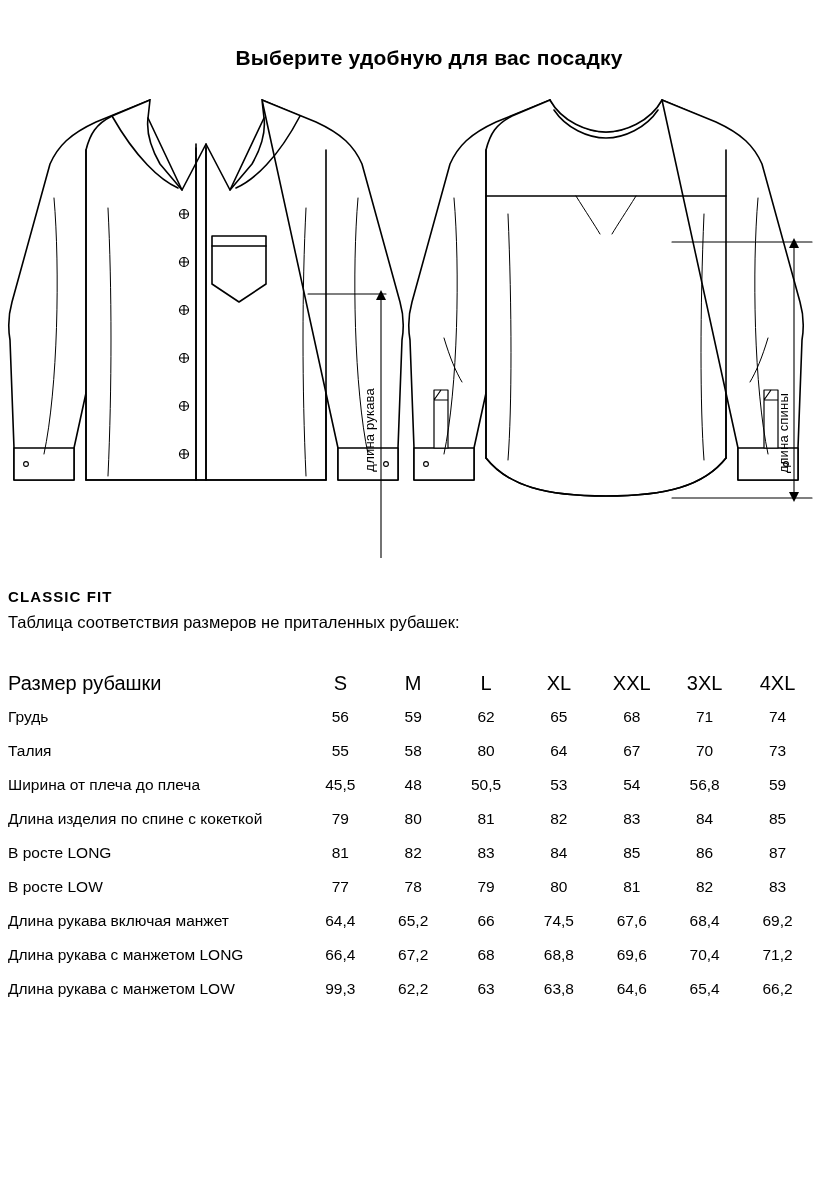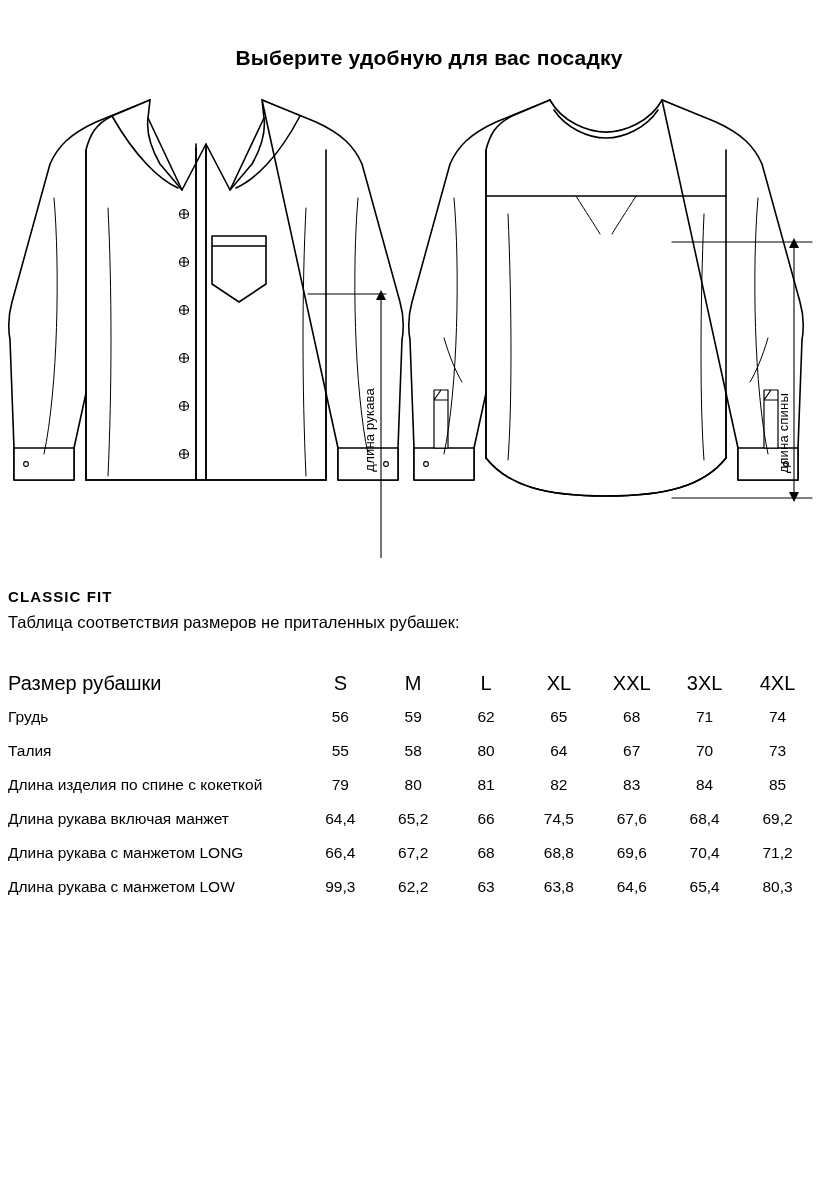--- a/index.html
+++ b/index.html
@@ -279,30 +279,60 @@
         <td class="rowhead">Талия</td>
         <td class="val">55</td>
         <td class="val">58</td>
         <td class="val">80</td>
         <td class="val">64</td>
         <td class="val">67</td>
         <td class="val">70</td>
         <td class="val">73</td>
       </tr>
       <tr>
+        <td class="rowhead">Ширина от плеча до плеча</td>
+        <td class="val">45,5</td>
+        <td class="val">48</td>
+        <td class="val">50,5</td>
+        <td class="val">53</td>
+        <td class="val">54</td>
+        <td class="val">56,8</td>
+        <td class="val">59</td>
+      </tr>
+      <tr>
         <td class="rowhead">Длина изделия по спине с кокеткой</td>
         <td class="val">79</td>
         <td class="val">80</td>
         <td class="val">81</td>
         <td class="val">82</td>
         <td class="val">83</td>
         <td class="val">84</td>
         <td class="val">85</td>
       </tr>
       <tr>
+        <td class="rowhead">В росте LONG</td>
+        <td class="val">81</td>
+        <td class="val">82</td>
+        <td class="val">83</td>
+        <td class="val">84</td>
+        <td class="val">85</td>
+        <td class="val">86</td>
+        <td class="val">87</td>
+      </tr>
+      <tr>
+        <td class="rowhead">В росте LOW</td>
+        <td class="val">77</td>
+        <td class="val">78</td>
+        <td class="val">79</td>
+        <td class="val">80</td>
+        <td class="val">81</td>
+        <td class="val">82</td>
+        <td class="val">83</td>
+      </tr>
+      <tr>
         <td class="rowhead">Длина рукава включая манжет</td>
         <td class="val">64,4</td>
         <td class="val">65,2</td>
         <td class="val">66</td>
         <td class="val">74,5</td>
         <td class="val">67,6</td>
         <td class="val">68,4</td>
         <td class="val">69,2</td>
       </tr>
       <tr>
@@ -316,18 +346,18 @@
         <td class="val">71,2</td>
       </tr>
       <tr>
         <td class="rowhead">Длина рукава с манжетом LOW</td>
         <td class="val">99,3</td>
         <td class="val">62,2</td>
         <td class="val">63</td>
         <td class="val">63,8</td>
         <td class="val">64,6</td>
         <td class="val">65,4</td>
-        <td class="val">80,3</td>
+        <td class="val">66,2</td>
       </tr>
     </tbody>
   </table>
 
 </div>
 
 </body></html>

